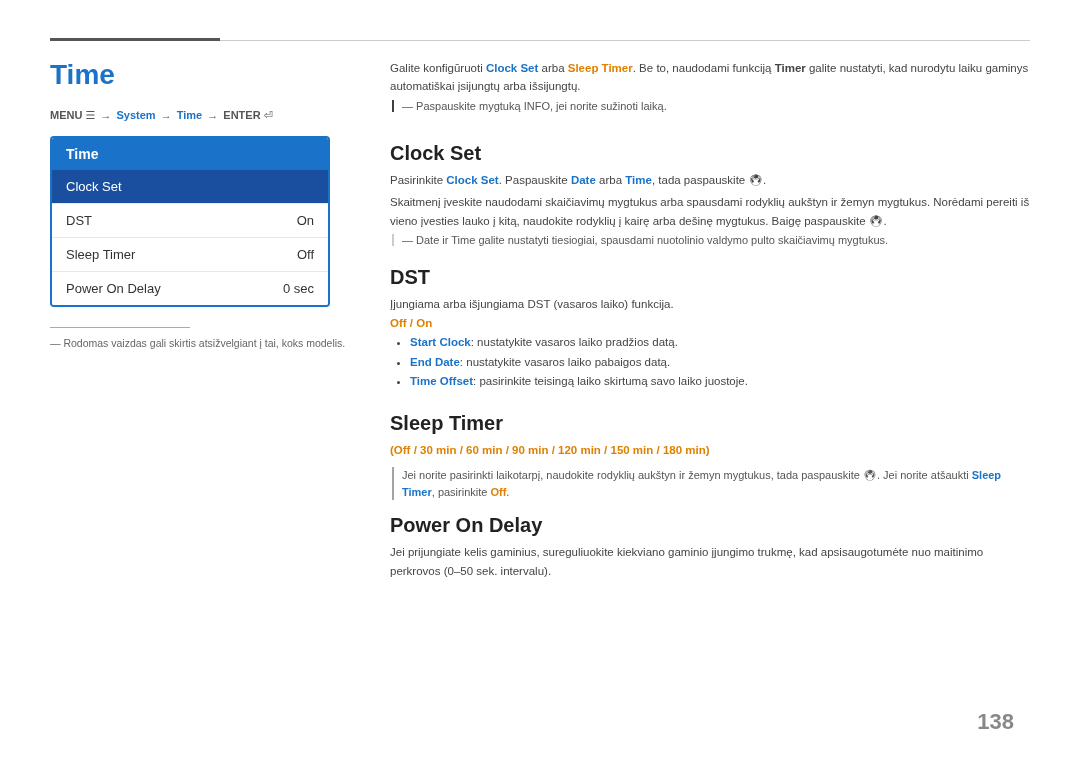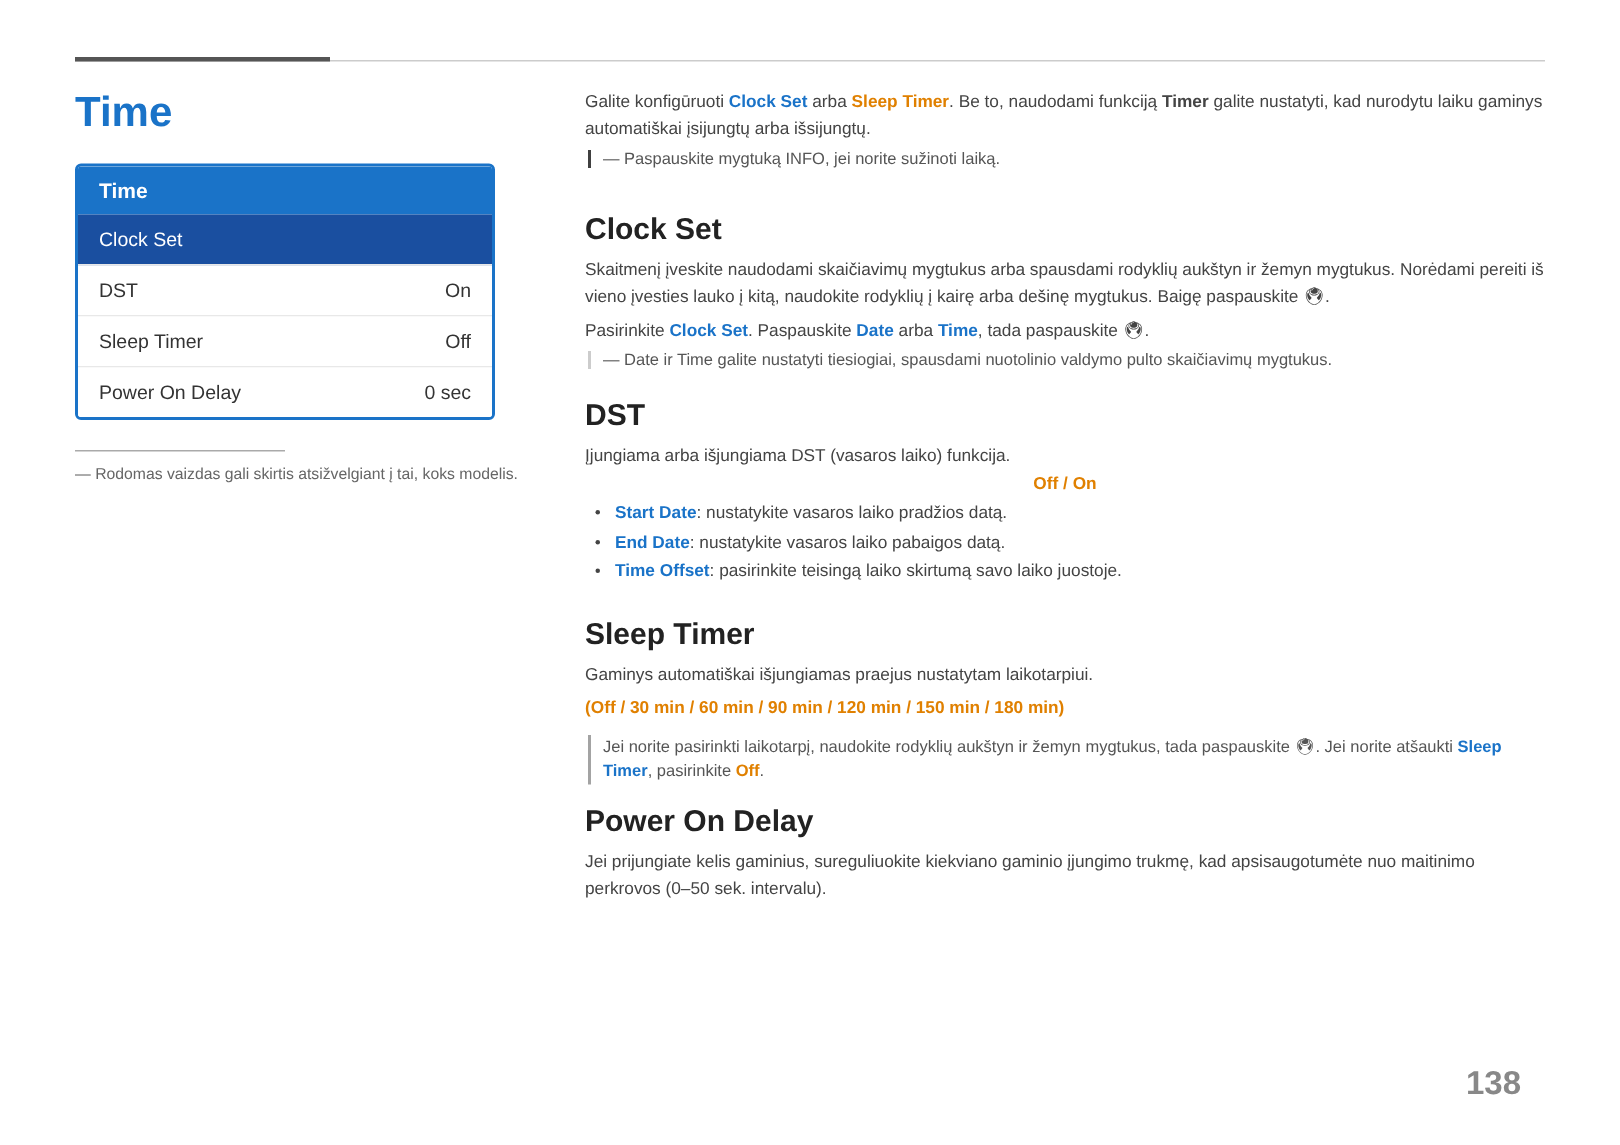--- a/index.html
+++ b/index.html
@@ -180,21 +180,20 @@
       padding-left: 8px;
       border-left: 2px solid #ccc;
       margin-left: 2px;
     }
 
     .orange-label {
       color: #e08000;
       font-weight: bold;
       font-size: 11.5px;
       margin-bottom: 4px;
-      text-align: center;
     }
 
     .bullet-list {
       margin-left: 20px;
       margin-bottom: 6px;
     }
 
     .bullet-list li {
       font-size: 11.5px;
       color: #444;
@@ -239,20 +238,29 @@
 <div class="page" style="position:relative;">
 
   <div class="top-rule"></div>
 
   <div class="main-content">
 
     <div class="left-col">
 
       <div class="page-title">Time</div>
 
+      <div class="menu-path">
+        MENU <span style="font-weight:normal;">☰</span>
+        <span class="arrow">→</span>
+        <span class="blue">System</span>
+        <span class="arrow">→</span>
+        <span class="blue">Time</span>
+        <span class="arrow">→</span>
+        ENTER <span style="font-weight:normal;">⏎</span>
+      </div>
 
       <div class="menu-widget">
         <div class="menu-header">Time</div>
 
         <div class="menu-item selected">
           <span class="item-label">Clock Set</span>
           <span class="item-value"></span>
         </div>
         <div class="menu-item">
           <span class="item-label">DST</span>
@@ -277,45 +285,42 @@
 
       <div class="intro-text">
         Galite konfigūruoti <strong class="blue">Clock Set</strong> arba <strong class="orange">Sleep Timer</strong>. Be to, naudodami funkciją <strong>Timer</strong> galite nustatyti, kad nurodytu laiku gaminys automatiškai įsijungtų arba išsijungtų.
       </div>
       <div class="intro-note">
         — Paspauskite mygtuką INFO, jei norite sužinoti laiką.
       </div>
 
       <div class="section-title">Clock Set</div>
       <div class="section-body">
+        Pasirinkite <strong class="blue">Clock Set</strong>. Paspauskite <strong class="blue">Date</strong> arba <strong class="blue">Time</strong>, tada paspauskite 🖲.
+      </div>
+      <div class="section-body">
         Skaitmenį įveskite naudodami skaičiavimų mygtukus arba spausdami rodyklių aukštyn ir žemyn mygtukus. Norėdami pereiti iš vieno įvesties lauko į kitą, naudokite rodyklių į kairę arba dešinę mygtukus. Baigę paspauskite 🖲.
-      </div>
-      <div class="section-body">
-        Pasirinkite <strong class="blue">Clock Set</strong>. Paspauskite <strong class="blue">Date</strong> arba <strong class="blue">Time</strong>, tada paspauskite 🖲.
       </div>
       <div class="section-note">
         — Date ir Time galite nustatyti tiesiogiai, spausdami nuotolinio valdymo pulto skaičiavimų mygtukus.
       </div>
 
       <div class="section-title">DST</div>
       <div class="section-body">
         Įjungiama arba išjungiama DST (vasaros laiko) funkcija.
       </div>
       <div class="orange-label">Off / On</div>
       <ul class="bullet-list">
-        <li><span class="blue">Start Date</span>: nustatykite vasaros laiko pradžios datą.</li>
+        <li><span class="blue">Start Clock</span>: nustatykite vasaros laiko pradžios datą.</li>
         <li><span class="blue">End Date</span>: nustatykite vasaros laiko pabaigos datą.</li>
         <li><span class="blue">Time Offset</span>: pasirinkite teisingą laiko skirtumą savo laiko juostoje.</li>
       </ul>
 
       <div class="section-title">Sleep Timer</div>
       <div class="section-body">
-        Gaminys automatiškai išjungiamas praejus nustatytam laikotarpiui.
-      </div>
-      <div class="section-body">
         <span class="orange-options">(Off / 30 min / 60 min / 90 min / 120 min / 150 min / 180 min)</span>
       </div>
       <div class="sleep-note">
         Jei norite pasirinkti laikotarpį, naudokite rodyklių aukštyn ir žemyn mygtukus, tada paspauskite 🖲. Jei norite atšaukti <span class="blue">Sleep Timer</span>, pasirinkite <span class="orange">Off</span>.
       </div>
 
       <div class="section-title">Power On Delay</div>
       <div class="section-body">
         Jei prijungiate kelis gaminius, sureguliuokite kiekviano gaminio įjungimo trukmę, kad apsisaugotumėte nuo maitinimo perkrovos (0–50 sek. intervalu).
       </div>

